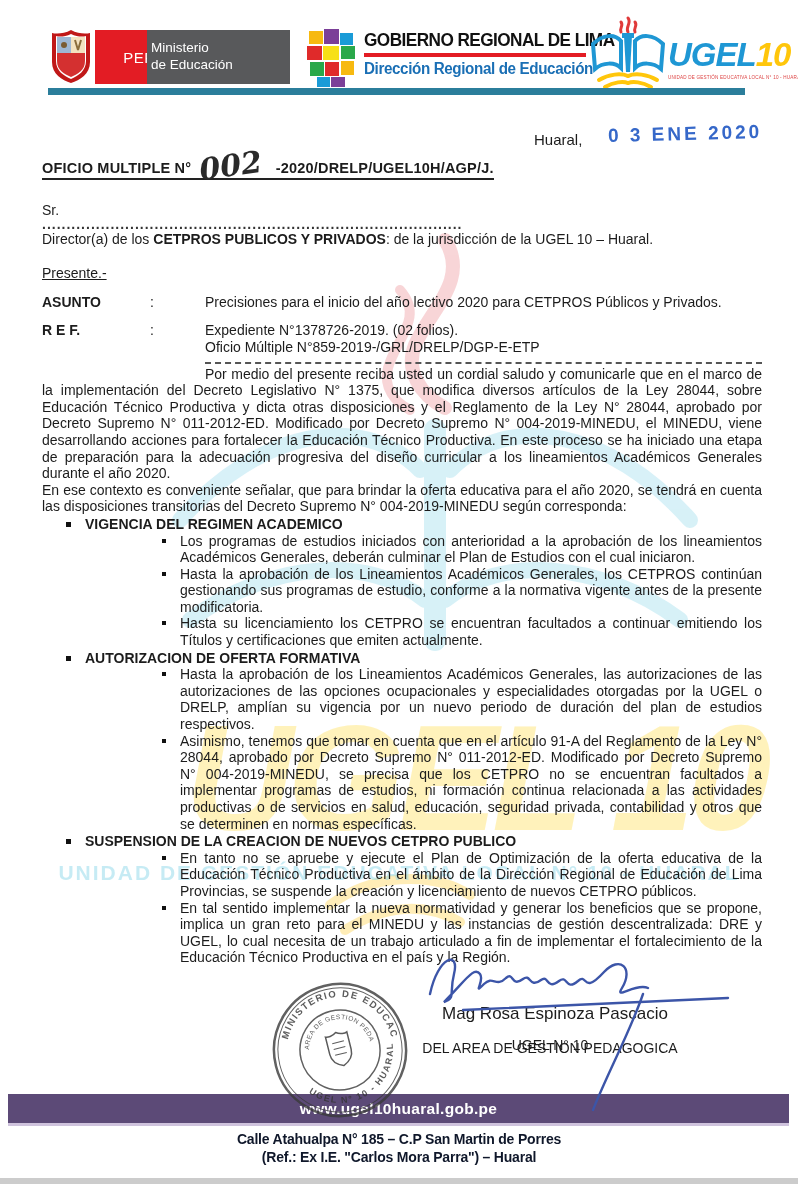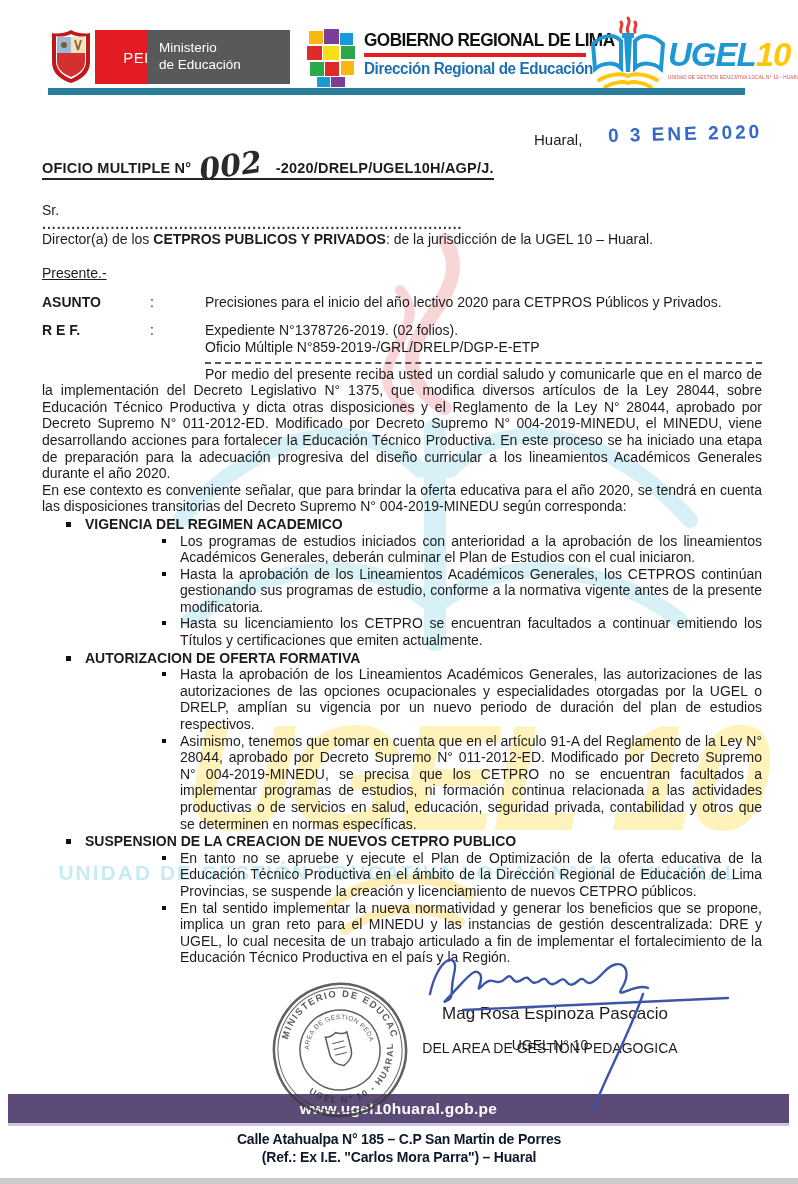--- a/index.html
+++ b/index.html
@@ -3,21 +3,21 @@
 <meta charset="utf-8">
 <style>
   html,body{margin:0;padding:0;}
   body{width:798px;height:1184px;background:#fff;font-family:"Liberation Sans",sans-serif;color:#1c1c1c;position:relative;overflow:hidden;}
   .decor{position:absolute;inset:0;z-index:0;pointer-events:none;}
 
   
   .header{position:absolute;top:22px;left:48px;right:30px;height:70px;z-index:2;}
   .arms{position:absolute;left:0;top:6px;width:46px;height:56px;}
   .peru-box{position:absolute;left:47px;top:8px;width:52px;height:54px;background:#e31c24;color:#fff;display:flex;align-items:center;justify-content:center;font-size:15px;letter-spacing:.5px;padding-left:24px;}
-  .minedu-box{position:absolute;left:99px;top:8px;width:143px;height:54px;background:#58595b;color:#fff;font-size:13.5px;line-height:1.25;display:flex;flex-direction:column;justify-content:center;padding-left:12px;box-sizing:border-box;}
+  .minedu-box{position:absolute;left:99px;top:8px;width:143px;height:54px;background:#58595b;color:#fff;font-size:13.5px;line-height:1.25;display:flex;flex-direction:column;justify-content:center;padding-left:4px;box-sizing:border-box;}
   .grl-logo{position:absolute;left:259px;top:5px;width:50px;height:62px;}
   .grl-text{position:absolute;left:316px;top:7px;width:230px;}
   .grl-title{font-size:18.5px;font-weight:bold;letter-spacing:-0.6px;transform:scaleX(.93);transform-origin:left;white-space:nowrap;color:#111;}
   .grl-underline{height:4px;background:#e31c24;margin-top:2px;width:222px;}
   .grl-sub{font-size:16px;font-weight:bold;color:#1a6fb5;margin-top:3px;letter-spacing:-0.4px;transform:scaleX(.95);transform-origin:left;white-space:nowrap;}
   .ugel-logo{position:absolute;left:537px;top:-8px;width:86px;height:84px;}
   .ugel-text{position:absolute;left:620px;top:14px;width:110px;}
   .ugel-name{font-size:33px;font-weight:900;font-style:italic;color:#1f97d4;letter-spacing:-1px;white-space:nowrap;}
   .ugel-num{color:#ffc60b;}
   .ugel-tag{font-size:4.6px;color:#d44;margin-top:1px;white-space:nowrap;letter-spacing:.2px;}

